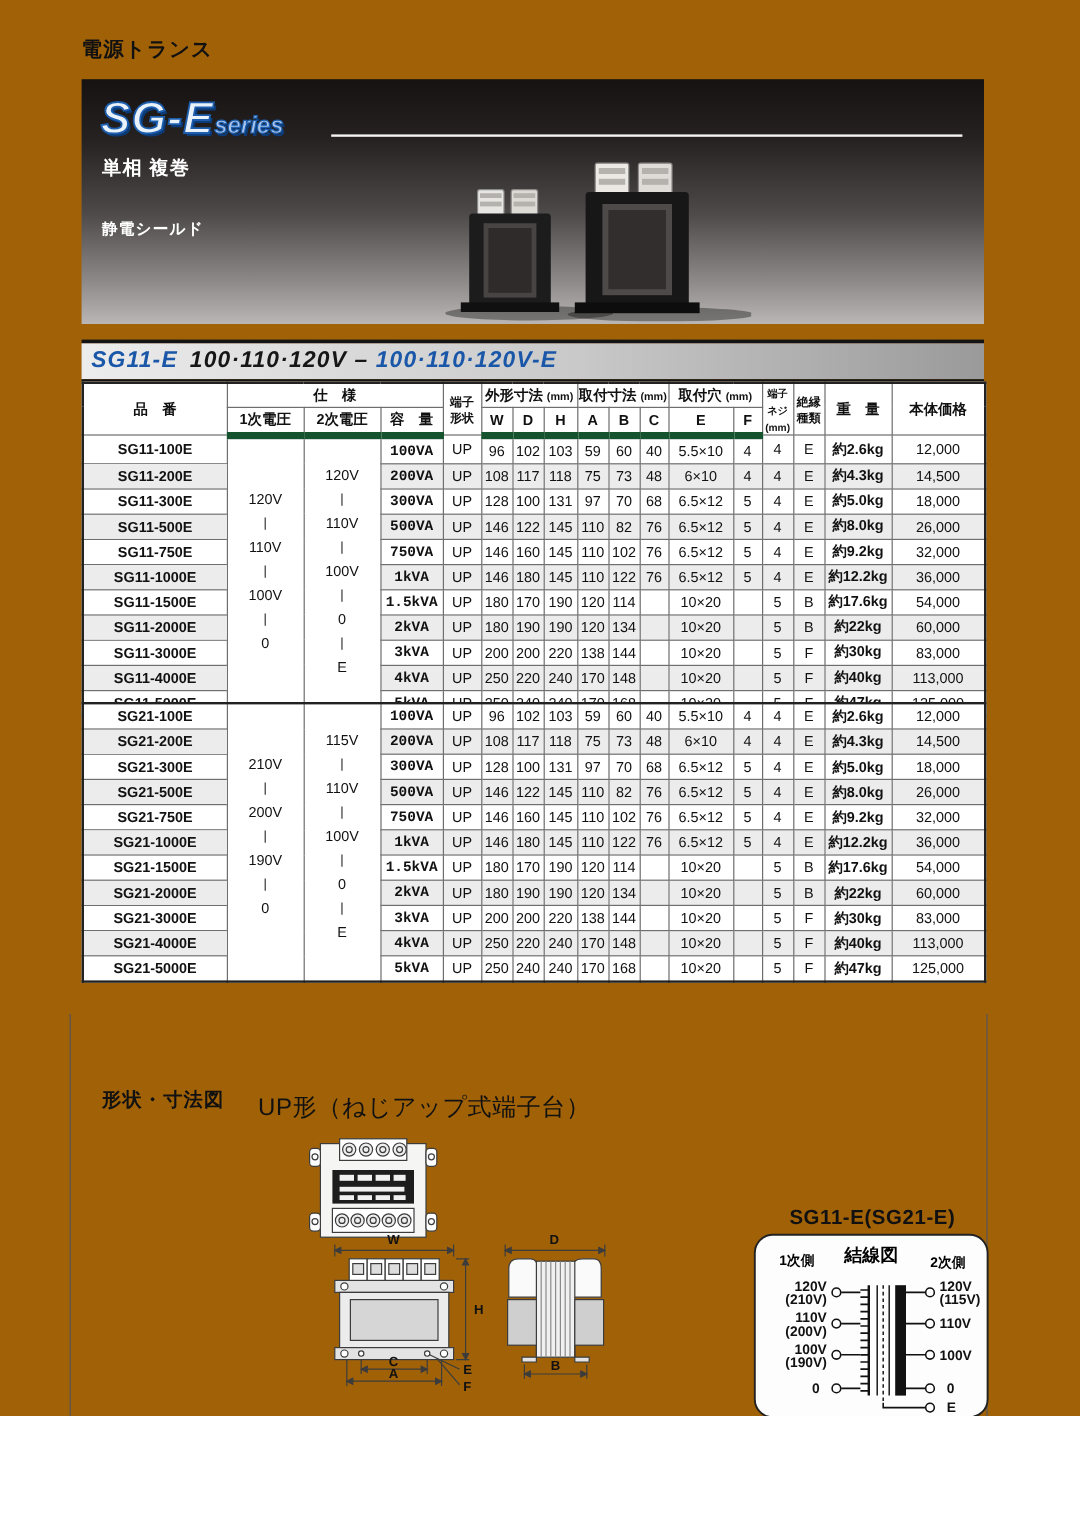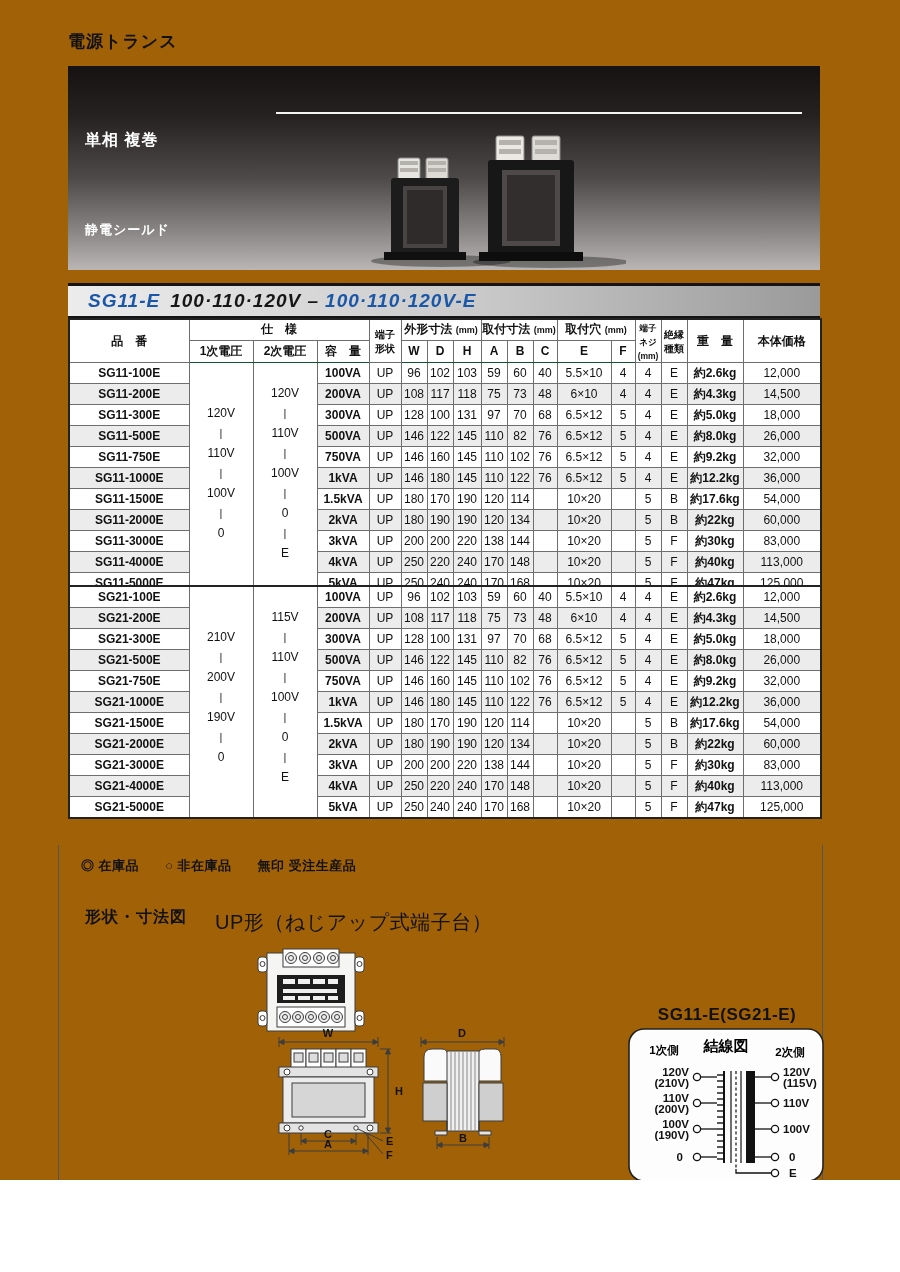--- a/index.html
+++ b/index.html
@@ -10,44 +10,44 @@
   
   .banner{position:absolute;left:68px;top:66px;width:752px;height:204px;
           background:linear-gradient(180deg,#151211 0%,#262221 25%,#4e4a49 55%,#8b8887 82%,#b9b6b5 100%);}
   .logo{position:absolute;left:16px;top:12px;font-style:italic;font-weight:bold;
         font-size:37px;color:#e9f1fb;letter-spacing:1px;
         -webkit-text-stroke:1.5px #1d5fae;text-shadow:2px 2px 0 #0d3b78;}
   .logo-sub{font-size:20px;color:#a9c4ec;-webkit-text-stroke:1px #1d5fae;letter-spacing:0;}
   .banner-sub{position:absolute;left:212px;top:22px;font-size:16px;font-weight:bold;color:#fff;letter-spacing:0.5px;}
   .banner-underline{position:absolute;left:208px;top:46px;width:526px;height:2px;background:#f4f4f4;}
   .feat1{position:absolute;left:17px;top:64px;font-size:16px;font-weight:bold;color:#fff;letter-spacing:1px;}
-  .feat2{position:absolute;left:17px;top:116px;font-size:13px;font-weight:bold;color:#fff;letter-spacing:1px;margin-top:39px;}
+  .feat2{position:absolute;left:17px;top:116px;font-size:13px;font-weight:bold;color:#fff;letter-spacing:1px;}
   .photo{position:absolute;left:268px;top:62px;}
   
   .dtable{position:absolute;left:68px;width:752px;}
   .titlebar{height:30px;line-height:30px;background:linear-gradient(to right,#ececec 0%,#c9c9c9 55%,#9a9a9a 100%);
             border-top:3px solid #141414;border-bottom:2px solid #141414;
-            font-size:19px;font-weight:bold;font-style:italic;padding-left:20px;white-space:nowrap;}
+            font-size:19px;font-weight:bold;font-style:italic;padding-left:8px;white-space:nowrap;}
   .t-model{color:#1a57a8;letter-spacing:1px;}
   .t-mid{color:#161616;margin-left:10px;letter-spacing:1px;}
   .t-end{color:#1a57a8;margin-left:6px;letter-spacing:1px;}
   table.dgrid{border-collapse:collapse;table-layout:fixed;width:752px;background:#fff;
               border:2px solid #222;}
   table.dgrid th,table.dgrid td{border:1px solid #6e6e6e;padding:0;text-align:center;overflow:hidden;}
   table.dgrid thead th{font-weight:bold;font-size:12px;background:#fff;}
   table.dgrid thead tr.h1 th{height:16px;}
-  table.dgrid thead tr.h2 th{height:18px;border-bottom:1px solid #14532d;}
+  table.dgrid thead tr.h2 th{height:18px;border-bottom:6px solid #14532d;}
   .hsmall{font-size:9px;font-weight:bold;}
   .h2line{font-size:10px;line-height:1.05;font-weight:bold;}
   .h3line{font-size:8.5px;line-height:1.1;font-weight:bold;}
   .dimh{font-size:13px;}
   table.dgrid td{height:20px;font-size:12px;}
   table.dgrid tbody tr:nth-child(even) td{background:#ececec;}
   td.model{font-weight:bold;font-size:12.5px;position:relative;}
-  td.cap{font-weight:bold;text-align:right;padding-right:5px;font-size:12.5px;}
+  td.cap{font-weight:bold;text-align:right;padding-right:5px;font-size:12.5px;font-family:Liberation Mono, monospace;}
   td.price{text-align:right;padding-right:7px;}
   td.wt{font-size:11px;font-weight:bold;}
   td.vcol{background:#fff !important;vertical-align:top;font-size:12.5px;}
   .vline{height:20px;line-height:20px;}
   .vline.pipe{font-size:11px;color:#222;}
   
   .lower{position:absolute;left:58px;top:845px;width:763px;height:351px;
          border-left:1px solid #555;border-right:1px solid #555;}
   .legend{position:absolute;left:22px;top:12px;font-size:13px;font-weight:bold;letter-spacing:0.5px;}
   .legend span{margin-right:26px;}
@@ -62,20 +62,21 @@
   svg text{font-family:"Liberation Sans",sans-serif;}
 </style>
 </head>
 <body>
 
 <div class="page">
 
   <div class="category">電源トランス</div>
 
   <div class="banner">
+    <div class="logo"><span>SG-E</span><span class="logo-sub">series</span></div>
     <div class="banner-underline"></div>
     <div class="feat1">単相 複巻</div>
     <div class="feat2">静電シールド</div>
     <svg class="photo" width="290" height="140" viewBox="0 0 290 140">
       <ellipse cx="105" cy="133" rx="70" ry="6" fill="rgba(0,0,0,0.35)"></ellipse>
       <ellipse cx="215" cy="134" rx="78" ry="6" fill="rgba(0,0,0,0.35)"></ellipse>
 
       <rect x="62" y="30" width="22" height="22" rx="2" fill="#e8e6e2" stroke="#8a8a8a"></rect>
       <rect x="90" y="30" width="22" height="22" rx="2" fill="#ddd9d4" stroke="#8a8a8a"></rect>
       <rect x="64" y="33" width="18" height="4" fill="#b5b2ae"></rect>
@@ -599,23 +600,20 @@
             <td class="num">5</td>
             <td class="num">F</td>
             <td class="wt">約47kg</td>
             <td class="price">125,000</td>
           </tr>
         </tbody>
       </table>
     </div>
 
   <div class="lower">
-    <div class="legend">
-      <span>◎ 在庫品</span><span>○ 非在庫品</span><span>無印 受注生産品</span>
-    </div>
     <div class="sec-head">形状・寸法図</div>
     <div class="sec-sub">UP形（ねじアップ式端子台）</div>
 
     <svg class="drawings" width="300" height="255" viewBox="0 0 300 255">
       <g stroke="#3c3c3c" fill="none" stroke-width="1">
 
         <rect x="36" y="12" width="88" height="78" fill="#f5f5f4"></rect>
         <rect x="27" y="16" width="9" height="15" rx="3" fill="#fff"></rect>
           <circle cx="31.5" cy="23" r="2.5"></circle>
         <rect x="124" y="16" width="9" height="15" rx="3" fill="#fff"></rect>

